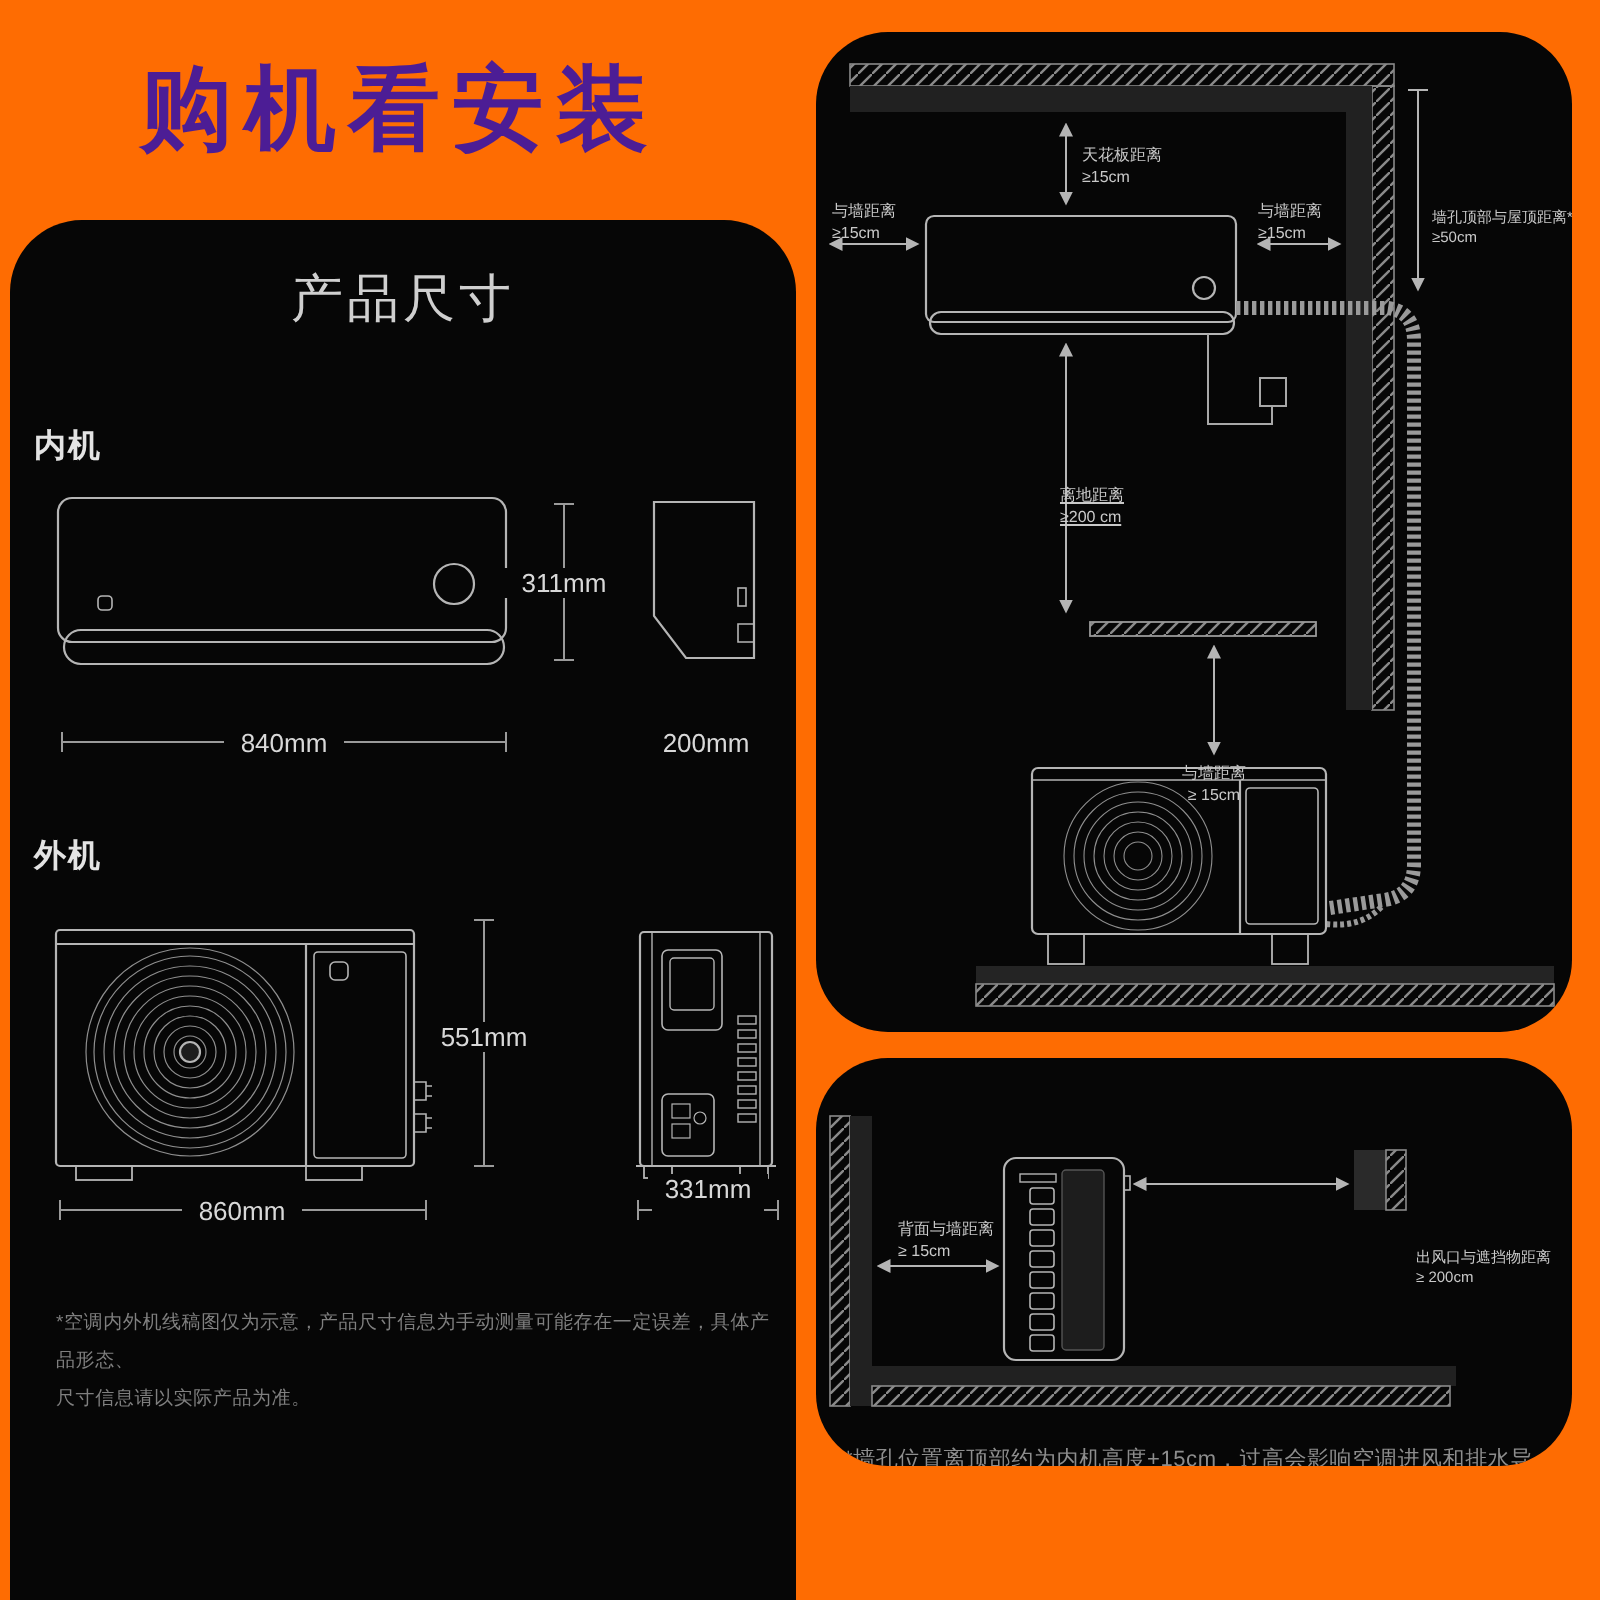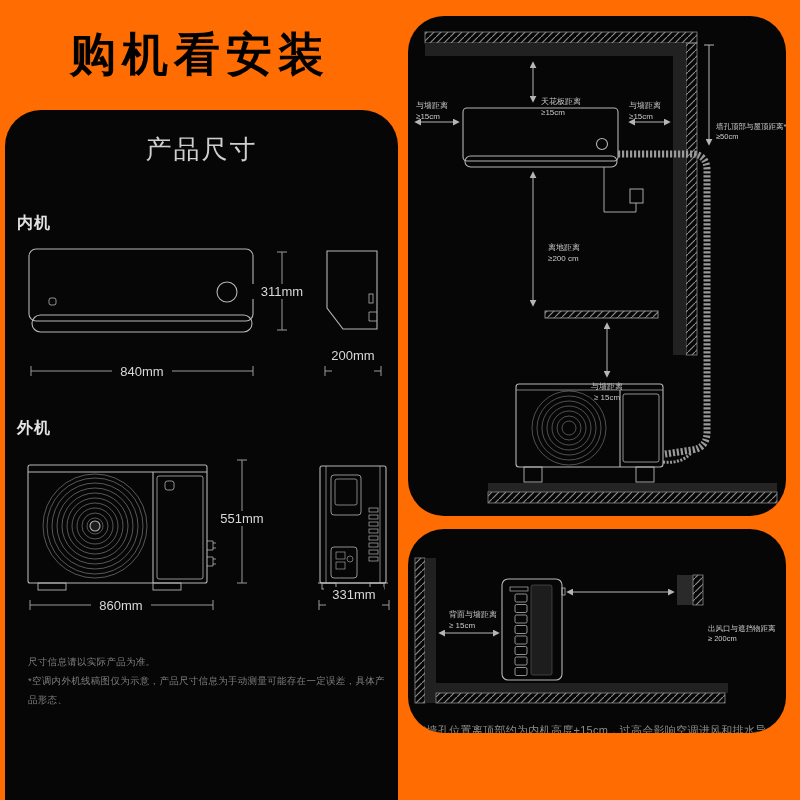--- a/index.html
+++ b/index.html
@@ -4,21 +4,21 @@
 <style>
   html,body{margin:0;padding:0;}
   body{
     width:800px;height:800px;position:relative;overflow:hidden;
     background:#FE6C02;
     font-family:"Liberation Sans","DejaVu Sans",sans-serif;
   }
   .hdr{position:absolute;left:0;top:0;width:400px;height:110px;}
   .hdr h1{
     margin:0;position:absolute;left:50%;transform:translateX(-50%);top:24px;
-    font-size:46px;font-weight:bold;color:#000000;letter-spacing:6px;white-space:nowrap;
+    font-size:46px;font-weight:bold;color:#4c1d95;letter-spacing:6px;white-space:nowrap;
   }
   .panel{position:absolute;background:#060606;border-radius:36px;overflow:hidden;}
   #left-panel{left:5px;top:110px;width:393px;height:798px;}
   #top-right-panel{left:408px;top:16px;width:378px;height:500px;}
   #bottom-right-panel{left:408px;top:529px;width:378px;height:204px;}
   .panel svg{position:absolute;left:0;top:0;}
   .ptitle{
     position:absolute;top:22px;left:0;width:100%;text-align:center;
     font-size:26px;font-weight:500;color:#cfcfcf;letter-spacing:2px;
   }
@@ -134,28 +134,28 @@
         <line x1="314" y1="490" x2="314" y2="500"></line>
         <line x1="384" y1="490" x2="384" y2="500"></line>
         <line x1="314" y1="495" x2="321" y2="495"></line>
         <line x1="377" y1="495" x2="384" y2="495"></line>
       </g>
     </g>
   </svg>
 
   <span class="dim" style="left:247px;top:174px;">311mm</span>
   <span class="dim" style="left:107px;top:254px;">840mm</span>
-  <span class="dim" style="left:318px;top:238px;">200mm</span>
+  <span class="dim" style="left:318px;top:254px;">200mm</span>
   <span class="dim" style="left:207px;top:401px;">551mm</span>
   <span class="dim" style="left:86px;top:488px;">860mm</span>
   <span class="dim" style="left:319px;top:477px;">331mm</span>
 
   <div class="foot" style="left:23px;top:542px;width:358px;">
+    <div>*空调内外机线稿图仅为示意，产品尺寸信息为手动测量可能存在一定误差，具体产品形态、</div>
     <div>尺寸信息请以实际产品为准。</div>
-    <div>*空调内外机线稿图仅为示意，产品尺寸信息为手动测量可能存在一定误差，具体产品形态、</div>
   </div>
 </div>
 
 <div class="panel" id="top-right-panel">
   <svg width="378" height="500" viewBox="0 0 378 500">
     <defs>
       <pattern id="hatchA" width="7" height="7" patternUnits="userSpaceOnUse">
         <path d="M-1,8 L8,-1" stroke="#8a8a8a" stroke-width="1.2"></path>
       </pattern>
       <marker id="ahA" viewBox="0 0 8 8" refX="6" refY="4" markerWidth="7" markerHeight="7" orient="auto-start-reverse">
@@ -210,37 +210,37 @@
       <line x1="125" y1="47" x2="125" y2="85" marker-start="url(#ahA)" marker-end="url(#ahA)"></line>
       <line x1="8" y1="106" x2="50" y2="106" marker-start="url(#ahA)" marker-end="url(#ahA)"></line>
       <line x1="222" y1="106" x2="261" y2="106" marker-start="url(#ahA)" marker-end="url(#ahA)"></line>
       <line x1="301" y1="29" x2="301" y2="128" marker-end="url(#ahA)"></line>
       <line x1="296" y1="29" x2="306" y2="29"></line>
       <line x1="125" y1="157" x2="125" y2="289" marker-start="url(#ahA)" marker-end="url(#ahA)"></line>
       <line x1="199" y1="308" x2="199" y2="360" marker-start="url(#ahA)" marker-end="url(#ahA)"></line>
     </g>
   </svg>
 
-  <div class="dlabel" style="left:133px;top:56px;margin-top:24px;">
+  <div class="dlabel" style="left:133px;top:56px;">
     <div>天花板距离</div>
     <div>≥15cm</div>
   </div>
   <div class="dlabel" style="left:8px;top:84px;">
     <div>与墙距离</div>
     <div>≥15cm</div>
   </div>
   <div class="dlabel" style="left:221px;top:84px;">
     <div>与墙距离</div>
     <div>≥15cm</div>
   </div>
-  <div class="dlabel tiny" style="left:308px;top:88px;margin-top:18px;">
+  <div class="dlabel tiny" style="left:308px;top:88px;">
     <div>墙孔顶部与屋顶距离*</div>
     <div>≥50cm</div>
   </div>
-  <div class="dlabel" style="left:140px;top:226px;">
+  <div class="dlabel" style="left:122px;top:226px;text-decoration:underline;">
     <div>离地距离</div>
     <div>≥200 cm</div>
   </div>
   <div class="dlabel center" style="left:176px;top:365px;width:46px;">
     <div>与墙距离</div>
     <div>≥ 15cm</div>
   </div>
 </div>
 
 <div class="panel" id="bottom-right-panel">

